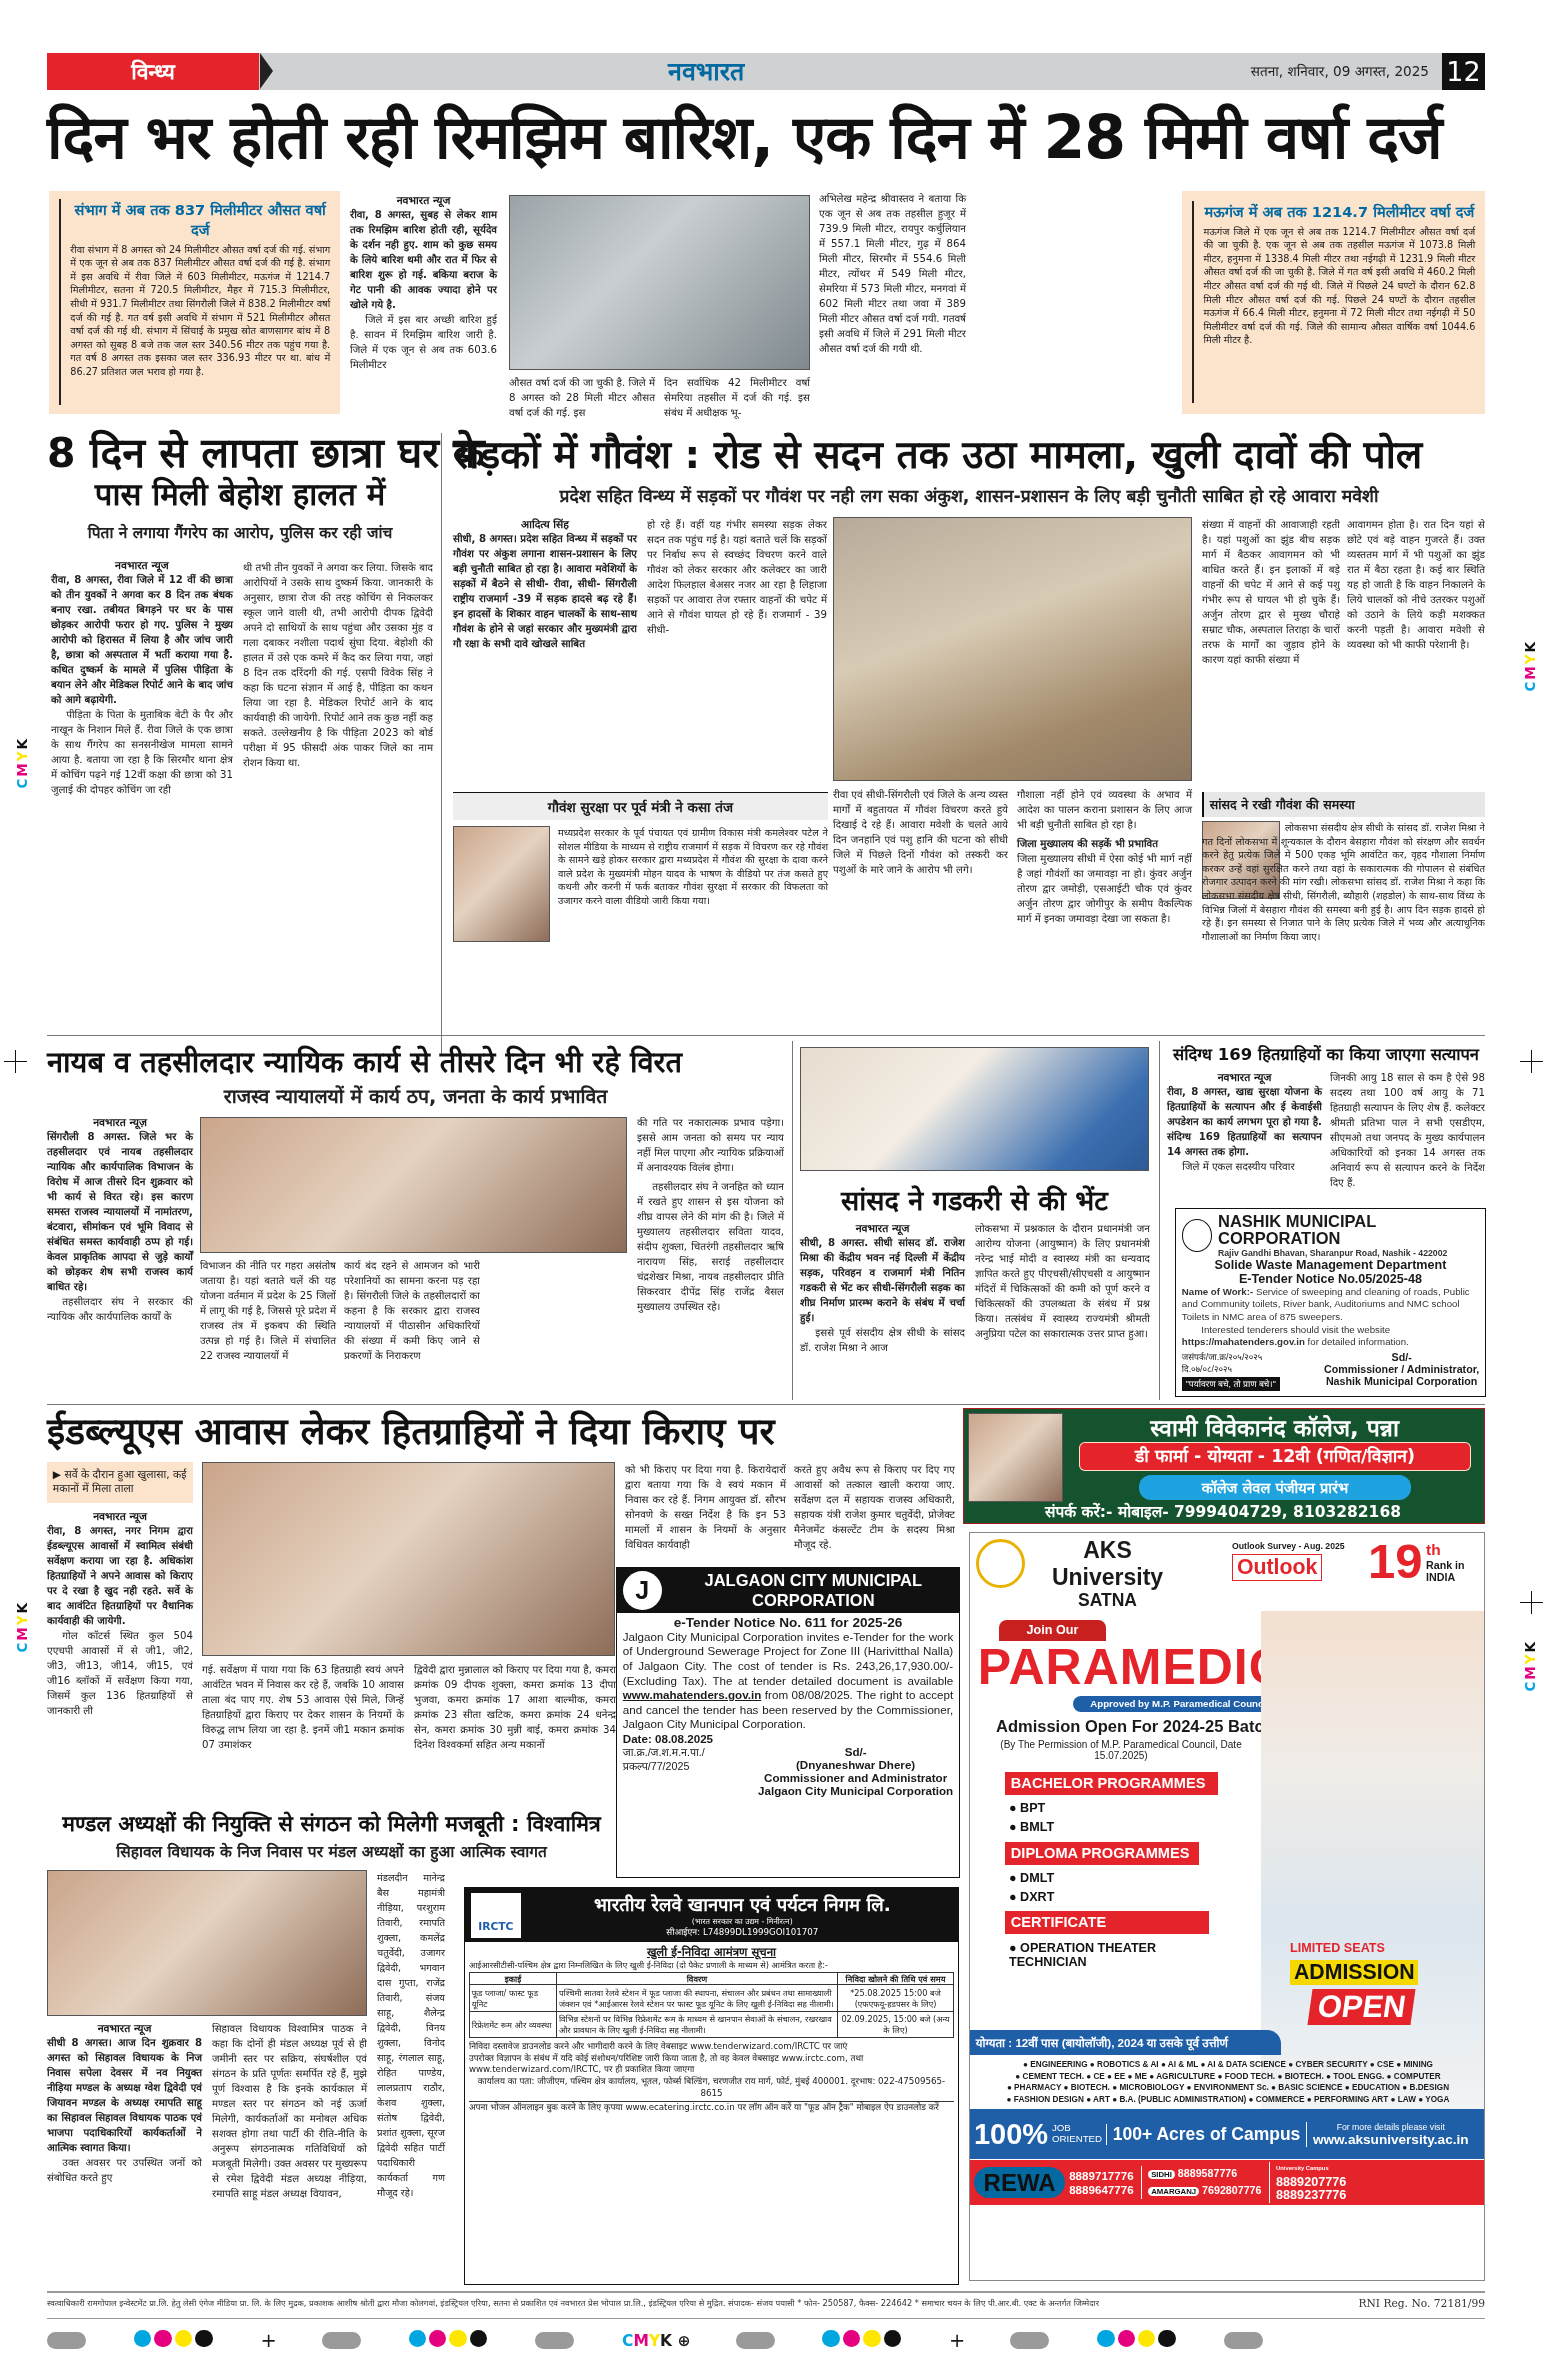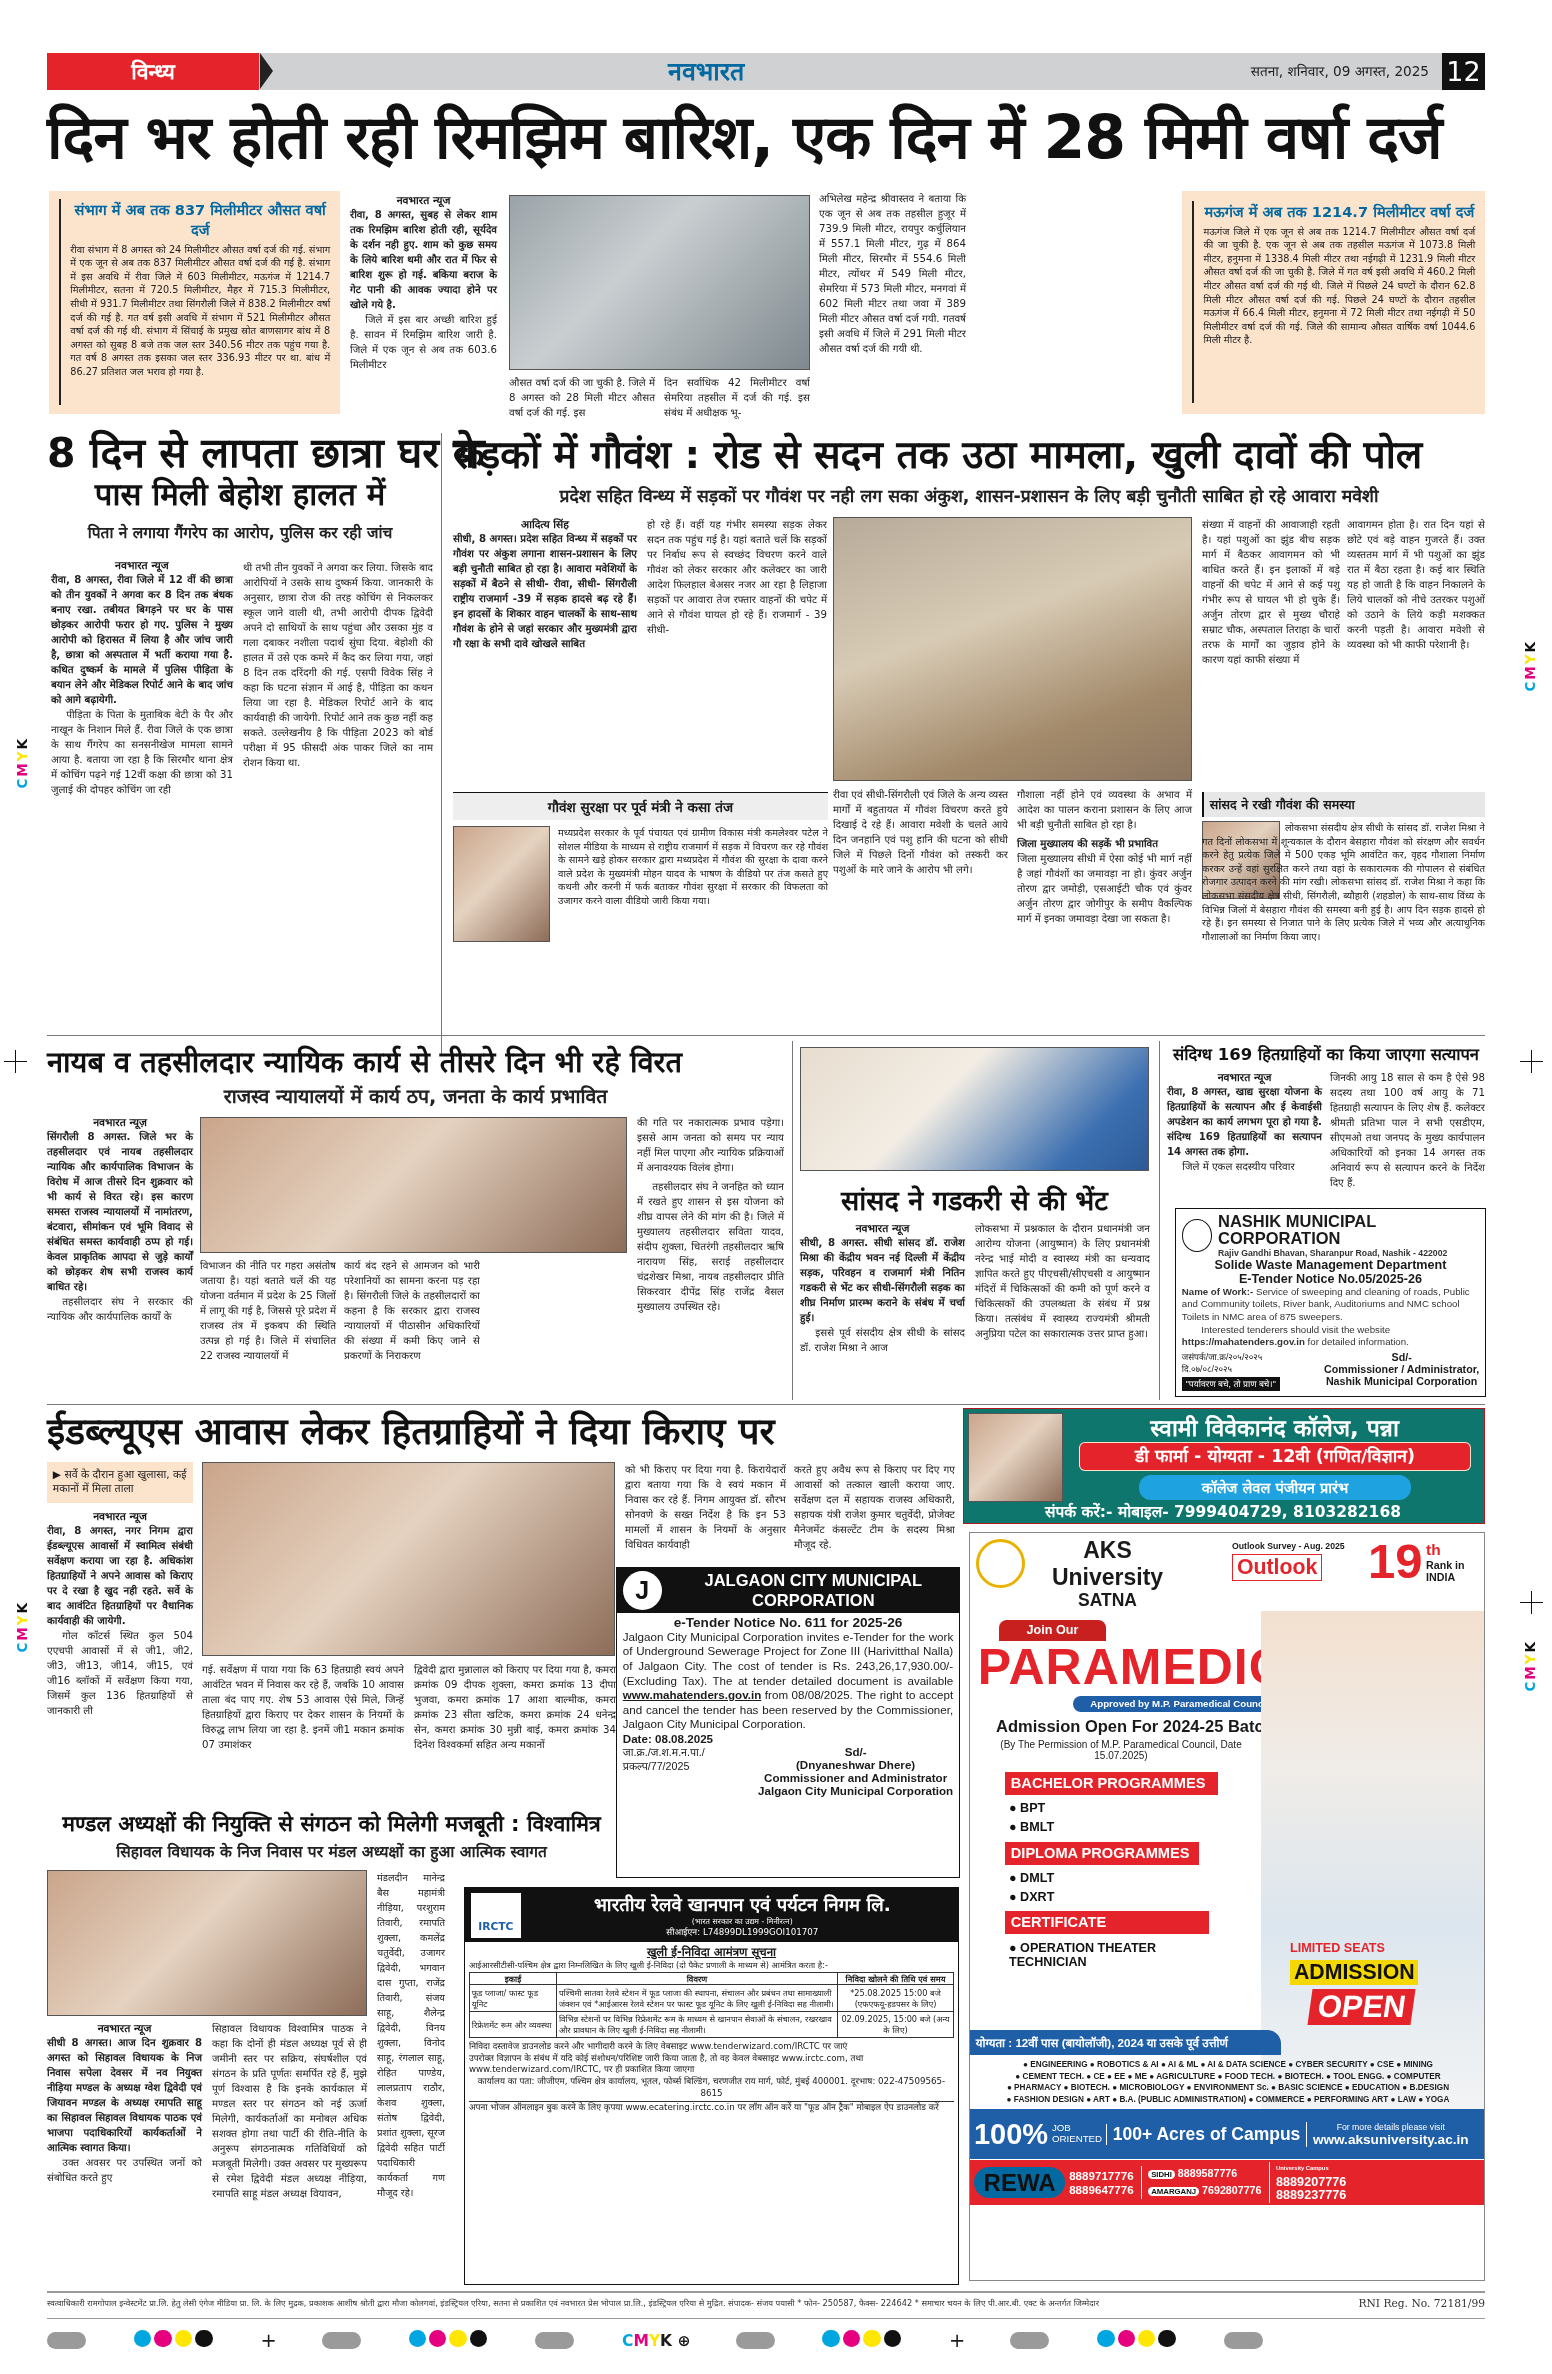--- a/index.html
+++ b/index.html
@@ -182,21 +182,21 @@
 
   <div class="abs ad en" style="left:1128px; top:1155px; width:311px; height:189px; padding:3.9px 5.8px;">
     <div style="display:flex; align-items:center;">
       <div style="width:33px; height:33px; border-radius:50%; border:1.9px solid #111; margin-right:5.8px; position:relative;"></div>
       <div>
         <div style="font-weight:bold; font-size:16.5px; line-height:17.5px;">NASHIK MUNICIPAL CORPORATION</div>
         <div style="font-weight:bold; font-size:8.7px; color:#333;">Rajiv Gandhi Bhavan, Sharanpur Road, Nashik - 422002</div>
       </div>
     </div>
     <div style="font-weight:bold; font-size:12.6px; text-align:center;">Solide Waste Management Department</div>
-    <div style="font-weight:bold; font-size:12.6px; text-align:center;">E-Tender Notice No.05/2025-26</div>
+    <div style="font-weight:bold; font-size:12.6px; text-align:center;">E-Tender Notice No.05/2025-48</div>
     <div style="font-size:9.7px; line-height:12.6px; color:#333;"><b>Name of Work:-</b> <span>Service of sweeping and cleaning of roads, Public and Community toilets, River bank, Auditoriums and NMC school Toilets in NMC area of 875 sweepers.</span></div>
     <div style="font-size:9.7px; line-height:12.6px; color:#333; text-indent:2em;"><span>Interested tenderers should visit the website</span> <b>https://mahatenders.gov.in</b> <span>for detailed information.</span></div>
     <div style="display:flex; justify-content:space-between; font-size:8.7px; margin-top:1.9px;">
       <div>
         <div>जसंपर्क/जा.क्र/२०५/२०२५</div>
         <div>दि.०७/०८/२०२५</div>
         <div style="background:#111; color:#fff; padding:1px 3.9px; margin-top:1.9px;">"पर्यावरण बचे, तो प्राण बचे।"</div>
       </div>
       <div style="text-align:center; font-weight:bold; font-size:10.7px;">
         <div>Sd/-</div>
@@ -216,21 +216,21 @@
     <div class="byline">नवभारत न्यूज</div>
     <div class="body-text lead">रीवा, 8 अगस्त, नगर निगम द्वारा ईडब्ल्यूएस आवासों में स्वामित्व संबंधी सर्वेक्षण कराया जा रहा है. अधिकांश हितग्राहियों ने अपने आवास को किराए पर दे रखा है खुद नही रहते. सर्वे के बाद आवंटित हितग्राहियों पर वैधानिक कार्यवाही की जायेगी.</div>
     <div class="body-text" style="text-indent:1.5em;">गोल कॉटर्स स्थित कुल 504 एएचपी आवासों में से जी1, जी2, जी3, जी13, जी14, जी15, एवं जी16 ब्लॉकों में सर्वेक्षण किया गया, जिसमें कुल 136 हितग्राहियों से जानकारी ली</div>
   </div>
   <div class="abs photo warm" style="left:155px; top:1409px; width:413px; height:194px;"></div>
   <div class="abs body-text" style="left:155px; top:1609px; width:202px;">गई. सर्वेक्षण में पाया गया कि 63 हितग्राही स्वयं अपने आवंटित भवन में निवास कर रहे हैं, जबकि 10 आवास ताला बंद पाए गए. शेष 53 आवास ऐसे मिले, जिन्हें हितग्राहियों द्वारा किराए पर देकर शासन के नियमों के विरुद्ध लाभ लिया जा रहा है. इनमें जी1 मकान क्रमांक 07 उमाशंकर</div>
   <div class="abs body-text" style="left:367px; top:1609px; width:202px;">द्विवेदी द्वारा मुन्नालाल को किराए पर दिया गया है, कमरा क्रमांक 09 दीपक शुक्ला, कमरा क्रमांक 13 दीपा भुजवा, कमरा क्रमांक 17 आशा बाल्मीक, कमरा क्रमांक 23 सीता खटिक, कमरा क्रमांक 24 धनेन्द्र सेन, कमरा क्रमांक 30 मुन्नी बाई, कमरा क्रमांक 34 दिनेश विश्वकर्मा सहित अन्य मकानों</div>
   <div class="abs body-text" style="left:578px; top:1409px; width:161px;">को भी किराए पर दिया गया है. किरायेदारों द्वारा बताया गया कि वे स्वयं मकान में निवास कर रहे हैं. निगम आयुक्त डॉ. सौरभ सोनवणे के सख्त निर्देश है कि इन 53 मामलों में शासन के नियमों के अनुसार विधिवत कार्यवाही</div>
   <div class="abs body-text" style="left:747px; top:1409px; width:161px;">करते हुए अवैध रूप से किराए पर दिए गए आवासों को तत्काल खाली कराया जाए. सर्वेक्षण दल में सहायक राजस्व अधिकारी, सहायक यंत्री राजेश कुमार चतुर्वेदी, प्रोजेक्ट मैनेजमेंट कंसल्टेंट टीम के सदस्य मिश्रा मौजूद रहे.</div>
 
-  <div class="abs" style="left:916px; top:1355px; width:522px; height:116px; background:#0f766e; border:1.9px solid #b01a1e;">
+  <div class="abs" style="left:916px; top:1355px; width:522px; height:116px; background:#14532d; border:1.9px solid #b01a1e;">
     <div class="abs photo warm" style="left:3.9px; top:3.9px; width:95px; height:89px;"></div>
     <div class="abs" style="left:105px; top:1.9px; width:411px; color:#fff; font-weight:bold; font-size:23px; text-align:center;">स्वामी विवेकानंद कॉलेज, पन्ना</div>
     <div class="abs" style="left:115px; top:33px; width:392px; height:29px; background:#fbe3cc; border-radius:5.8px; padding:1px;">
       <div style="background:#e4242a; color:#fff; border-radius:4.9px; height:27px; text-align:center; font-size:17.5px; font-weight:bold; line-height:27px;">डी फार्मा - योग्यता - 12वी (गणित/विज्ञान)</div>
     </div>
     <div class="abs" style="left:175px; top:66px; width:272px; height:25px; background:#1fa3e0; color:#fff; border-radius:12px; text-align:center; font-size:14.6px; font-weight:bold; line-height:25px;">कॉलेज लेवल पंजीयन प्रारंभ</div>
     <div class="abs" style="left:0; top:93px; width:518px; height:21.3px; color:#fff; text-align:center; font-size:15.5px; font-weight:bold; line-height:21.3px;">संपर्क करें:- मोबाइल- 7999404729, 8103282168</div>
   </div>
 
   <h2 class="abs head" style="left:0; top:1756px; width:569px; font-size:21.3px; line-height:29px; text-align:center;">मण्डल अध्यक्षों की नियुक्ति से संगठन को मिलेगी मजबूती : विश्वामित्र</h2>

